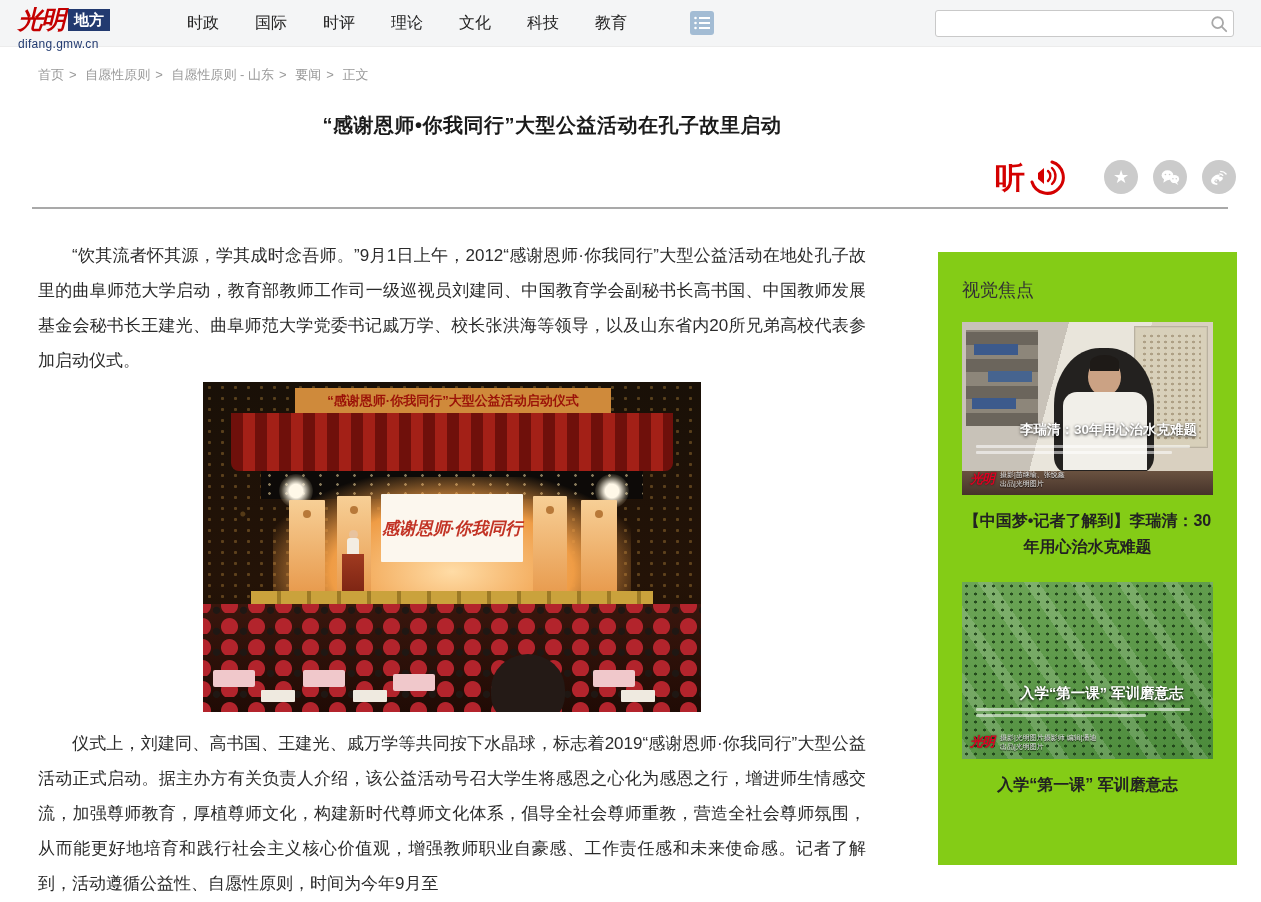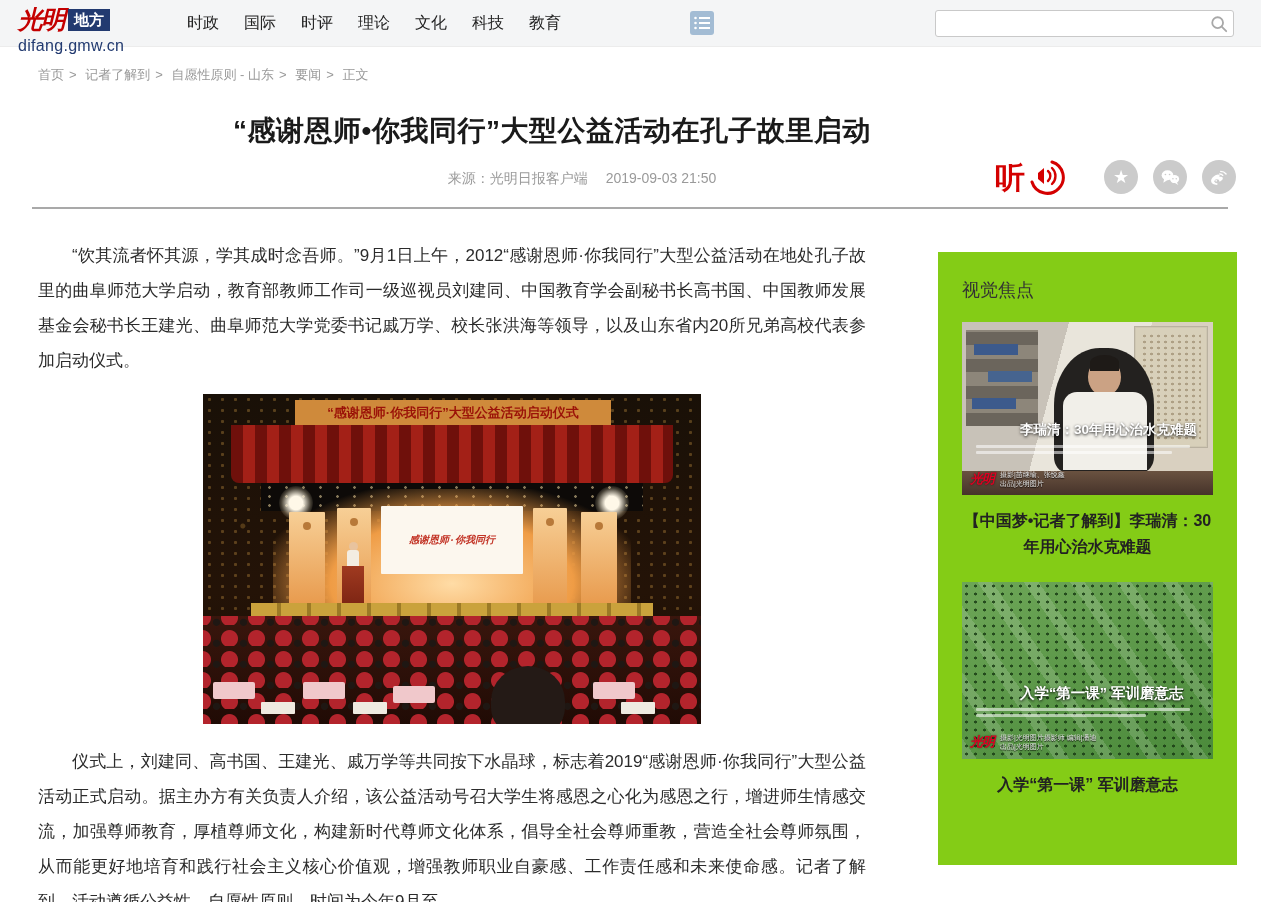--- a/index.html
+++ b/index.html
@@ -6,50 +6,50 @@
   html,body { background:#fff; }
   body { font-family:"Liberation Sans","DejaVu Sans",sans-serif; color:#333; }
   #canvas { position:relative; width:1261px; height:902px; background:#fff; overflow:hidden; }
 
   
   .header { position:absolute; top:0; left:0; width:1261px; height:47px; background:#f4f5f6; border-bottom:1px solid #ececec; }
   .logo { position:absolute; left:18px; top:3px; cursor:pointer; }
   .logo-row { display:flex; align-items:center; gap:4px; }
   .logo-gm { font-family:"DejaVu Serif","Liberation Serif",serif; font-style:italic; font-weight:bold; font-size:25px; color:#c40000; letter-spacing:-2px; }
   .logo-tag { background:#223a70; color:#fff; font-size:15px; font-weight:bold; padding:2px 6px; line-height:18px; }
-  .logo-domain { font-size:16px; color:#223a70; margin-top:1px; letter-spacing:.3px; }
-  .nav { position:absolute; left:187px; top:0; height:47px; display:flex; align-items:center; gap:25px; }
+  .logo-domain { font-size:12px; color:#223a70; margin-top:1px; letter-spacing:.3px; }
+  .nav { position:absolute; left:187px; top:0; height:47px; display:flex; align-items:center; gap:36px; }
   .nav a { font-size:16px; color:#222; text-decoration:none; cursor:pointer; }
   .menu-btn { position:absolute; left:690px; top:11px; width:24px; height:24px; background:#a3bcd4; border-radius:3px; display:flex; align-items:center; justify-content:center; cursor:pointer; }
   .search-box { position:absolute; right:27px; top:10px; width:299px; height:27px; background:#fff; border:1px solid #c9c9c9; border-radius:3px; display:flex; align-items:center; }
   .search-box input { flex:1; border:none; outline:none; height:100%; padding:0 8px; font-size:13px; background:transparent; }
   .search-btn { width:28px; height:100%; display:flex; align-items:center; justify-content:center; cursor:pointer; }
 
   
   .breadcrumb { position:absolute; left:38px; top:66px; font-size:13px; color:#999; }
   .breadcrumb a { color:#999; text-decoration:none; cursor:pointer; }
   .breadcrumb .sep { margin:0 5px; }
 
   
-  .art-title { position:absolute; left:32px; top:112px; width:1040px; text-align:center; font-size:28px; font-weight:bold; color:#1a1a1a; letter-spacing:.5px; }
+  .art-title { position:absolute; left:32px; top:112px; width:1040px; text-align:center; font-size:20px; font-weight:bold; color:#1a1a1a; letter-spacing:.5px; }
   .art-source { position:absolute; left:32px; top:170px; width:1100px; text-align:center; font-size:14px; color:#9a9a9a; }
   .art-source .dt { margin-left:14px; }
   .listen-btn { position:absolute; left:995px; top:152px; width:70px; height:52px; display:flex; align-items:center; cursor:pointer; }
   .listen-txt { font-size:30px; font-weight:bold; color:#d40000; line-height:1; }
   .share-circle { position:absolute; top:160px; width:34px; height:34px; border-radius:50%; background:#cbcbcb; display:flex; align-items:center; justify-content:center; cursor:pointer; }
   .share-qzone { left:1104px; }
   .share-wechat { left:1153px; }
   .share-weibo { left:1202px; }
   .share-star { color:#fff; font-size:18px; line-height:1; }
   .divider { position:absolute; left:32px; top:207px; width:1196px; height:2px; background:#a9a9a9; }
 
   
   .article-body { position:absolute; left:38px; top:238px; width:828px; }
   .article-body p { font-size:17px; line-height:35px; color:#2b2b2b; text-indent:2em; text-align:justify; }
-  .photo-wrap { text-align:center; margin:16px; }
+  .photo-wrap { text-align:center; margin:4px; }
 
   
   .aud-photo { position:relative; display:inline-block; width:498px; height:330px; overflow:hidden; background:
       radial-gradient(circle at 8% 40%, rgba(205,150,60,.30) 0 2px, transparent 3px),
       linear-gradient(#191007,#241307 60%,#1a0d05);
   }
   .ap-speckle { position:absolute; inset:0;
       background: radial-gradient(circle, rgba(214,160,70,.33) 0 1.3px, transparent 1.8px);
       background-size:13px 11px; }
   .ap-banner { position:absolute; top:6px; left:92px; width:316px; height:25px; background:#cf8a3b; color:#9b1208;
@@ -59,21 +59,21 @@
   .ap-truss { position:absolute; top:89px; left:58px; width:382px; height:28px;
       background:#0d0a08 radial-gradient(circle, rgba(255,230,170,.5) 0 1px, transparent 1.6px); background-size:17px 9px; }
   .ap-glow { position:absolute; top:95px; left:70px; width:358px; height:126px;
       background:radial-gradient(ellipse at 50% 75%, #ffdca6 0%, #ef9c45 48%, rgba(40,20,10,0) 78%); }
   .ap-spot { position:absolute; width:34px; height:34px; border-radius:50%;
       background:radial-gradient(circle,#fff8e8 0 28%, rgba(255,240,200,.25) 60%, transparent 75%); }
   .ap-panel { position:absolute; background:linear-gradient(#f7cf96,#e89b4e); border-radius:1px; }
   .ap-panel::before { content:""; position:absolute; top:10px; left:50%; margin-left:-4px; width:8px; height:8px; border-radius:50%; background:#a96524; opacity:.8; }
   .ap-screen { position:absolute; top:112px; left:178px; width:142px; height:68px; background:#fcf7ee; border-radius:1px;
       display:flex; flex-direction:column; align-items:center; justify-content:center; }
-  .ap-screen-txt { color:#c23325; font-size:10px; font-weight:bold; font-family:Liberation Mono, monospace; font-style:italic; }
+  .ap-screen-txt { color:#c23325; font-size:17px; font-weight:bold; font-family:Liberation Serif, serif; font-style:italic; }
   .ap-podium { position:absolute; top:172px; left:139px; width:22px; height:40px; background:linear-gradient(#a03a20,#7c2413); }
   .ap-podium::before { content:""; position:absolute; top:-16px; left:5px; width:12px; height:16px; background:#f3ede2; border-radius:3px 3px 0 0; }
   .ap-podium::after { content:""; position:absolute; top:-24px; left:7px; width:9px; height:9px; border-radius:50%; background:#e3b astray;}
   .ap-head { position:absolute; top:148px; left:146px; width:9px; height:9px; border-radius:50%; background:#e8c39e; }
   .ap-stagefront { position:absolute; top:209px; left:48px; width:402px; height:13px;
       background:repeating-linear-gradient(90deg,#caa23c 0 26px,#9c7a26 26px 30px); }
   .ap-audience { position:absolute; left:0; top:222px; width:498px; height:108px;
       background:
         radial-gradient(circle at 50% 30%, #1f1713 0 3.2px, transparent 4px) 0px 0px / 27px 21px,
         radial-gradient(ellipse at 50% 65%, #b3242c 0 8px, rgba(0,0,0,0) 9px) 13px 9px / 27px 21px,
@@ -161,31 +161,27 @@
         <svg width="18" height="18" viewBox="0 0 20 20">
           <circle cx="8.5" cy="8.5" r="6" fill="none" stroke="#a8a8a8" stroke-width="2"></circle>
           <line x1="13" y1="13" x2="18" y2="18" stroke="#a8a8a8" stroke-width="2" stroke-linecap="round"></line>
         </svg>
       </div>
     </div>
   </div>
 
   <div class="breadcrumb">
     <a>首页</a><span class="sep">&gt;</span>
-    <a>记者了解到</a><span class="sep">&gt;</span>
+    <a>自愿性原则</a><span class="sep">&gt;</span>
     <a>自愿性原则 - 山东</a><span class="sep">&gt;</span>
     <a>要闻</a><span class="sep">&gt;</span>
     <span>正文</span>
   </div>
 
   <h1 class="art-title">“感谢恩师•你我同行”大型公益活动在孔子故里启动</h1>
-  <div class="art-source">
-    <span>来源：光明日报客户端</span>
-    <span class="dt">2019-09-03 21:50</span>
-  </div>
 
   <div class="listen-btn">
     <span class="listen-txt">听</span>
     <svg width="40" height="44" viewBox="0 0 40 44">
       <path d="M27 6 A16 16 0 1 1 7 26" fill="none" stroke="#d40000" stroke-width="3" stroke-linecap="round"></path>
       <polygon points="13,17 19,12 19,28 13,23" fill="#d40000"></polygon>
       <path d="M23 15 a6.5 6.5 0 0 1 0 10" fill="none" stroke="#d40000" stroke-width="2.4" stroke-linecap="round"></path>
       <path d="M27 12 a11 11 0 0 1 0 16" fill="none" stroke="#d40000" stroke-width="2.4" stroke-linecap="round"></path>
     </svg>
   </div>

